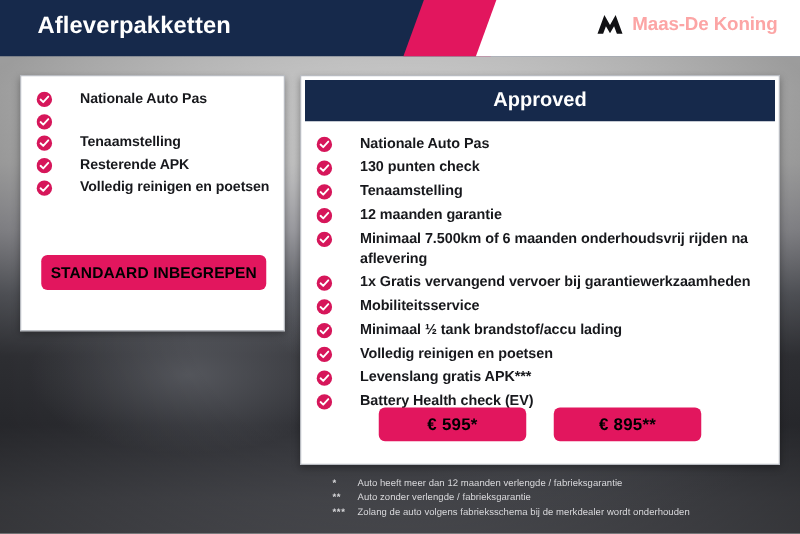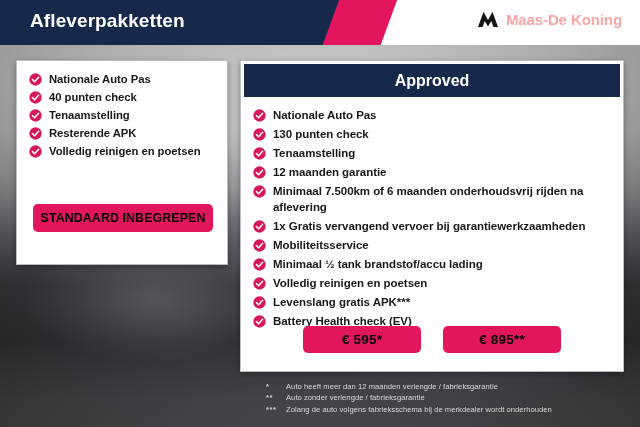--- a/index.html
+++ b/index.html
@@ -139,21 +139,21 @@
   }
 
   ul.feature-list {
     list-style: none;
     margin: 0;
     padding: 0 8px 0 12px;
   }
   ul.feature-list li {
     display: flex;
     align-items: flex-start;
-    gap: 7px;
+    gap: 22px;
     margin-bottom: 2px;
   }
   .check-icon {
     flex: 0 0 auto;
     width: 13px;
     height: 13px;
     margin-top: 2px;
     display: block;
   }
   .feature-text {
@@ -256,21 +256,20 @@
             <circle cx="10" cy="10" r="9.5" fill="#d6165a"></circle>
             <path d="M5.3 10.2 L8.6 13.4 L14.8 6.6" stroke="#ffffff" stroke-width="2.3" fill="none" stroke-linecap="round" stroke-linejoin="round"></path>
           </svg>
           <span class="feature-text">Nationale Auto Pas</span>
         </li>
         <li>
           <svg class="check-icon" viewBox="0 0 20 20">
             <circle cx="10" cy="10" r="9.5" fill="#d6165a"></circle>
             <path d="M5.3 10.2 L8.6 13.4 L14.8 6.6" stroke="#ffffff" stroke-width="2.3" fill="none" stroke-linecap="round" stroke-linejoin="round"></path>
           </svg>
-          <span class="feature-text">40 punten check</span>
         </li>
         <li>
           <svg class="check-icon" viewBox="0 0 20 20">
             <circle cx="10" cy="10" r="9.5" fill="#d6165a"></circle>
             <path d="M5.3 10.2 L8.6 13.4 L14.8 6.6" stroke="#ffffff" stroke-width="2.3" fill="none" stroke-linecap="round" stroke-linejoin="round"></path>
           </svg>
           <span class="feature-text">Tenaamstelling</span>
         </li>
         <li>
           <svg class="check-icon" viewBox="0 0 20 20">

